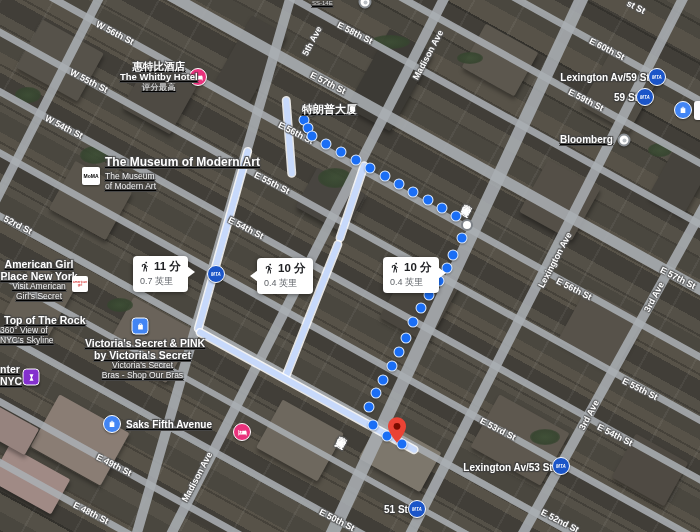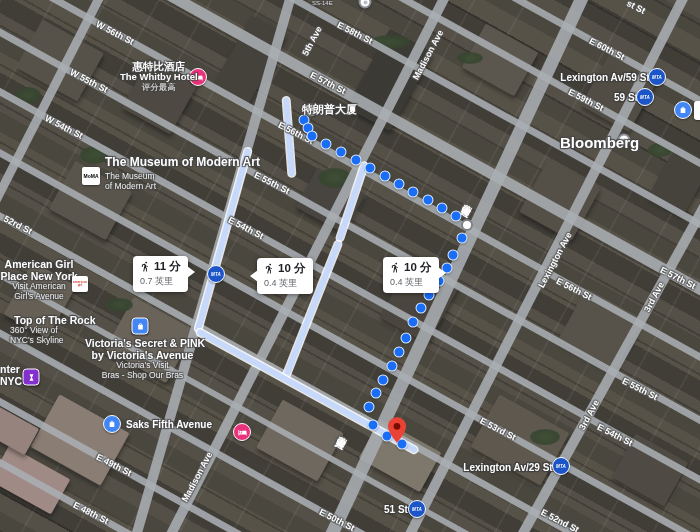--- a/index.html
+++ b/index.html
@@ -26,21 +26,21 @@
   .rdot{position:absolute;z-index:6;width:9px;height:9px;border-radius:50%;background:#1a6ef5;
     border:1.5px solid rgba(235,243,255,.95);transform:translate(-50%,-50%);box-shadow:0 1px 2px rgba(0,0,0,.3);}
   .waypoint{position:absolute;z-index:6;width:8px;height:8px;border-radius:50%;background:#fff;
     border:2px solid #7d8288;transform:translate(-50%,-50%);}
   .marker-dot{position:absolute;z-index:7;width:9px;height:9px;border-radius:50%;background:#fff;
     border:2px solid #8a8f94;transform:translate(-50%,-50%);box-shadow:0 1px 2px rgba(0,0,0,.4);}
   .marker-dot::after{content:"";position:absolute;left:2.5px;top:2.5px;width:4px;height:4px;border-radius:50%;background:#b9bec3;}
   .mta{position:absolute;z-index:7;width:16px;height:16px;border-radius:50%;background:#1b55c8;
     border:1px solid #fff;transform:translate(-50%,-50%);display:flex;align-items:center;justify-content:center;
     color:#fff;font-size:4.5px;font-weight:bold;font-style:italic;letter-spacing:.2px;box-shadow:0 1px 2px rgba(0,0,0,.4);}
-  .poi{position:absolute;z-index:8;}
+  .poi{position:absolute;z-index:8;text-decoration:underline;}
   .poi-txt{color:#fff;white-space:nowrap;line-height:1.15;
     text-shadow:-1px -1px 1px rgba(70,70,70,.95),1px -1px 1px rgba(70,70,70,.95),-1px 1px 1px rgba(70,70,70,.95),1px 1px 1px rgba(70,70,70,.95);}
   .poi-main{font-size:10.5px;font-weight:bold;}
   .poi-big{font-size:12px;font-weight:bold;}
   .poi-sub{font-size:8.5px;font-weight:normal;color:#f2f2f2;}
   .station-txt{font-size:10px;font-weight:bold;color:#fff;white-space:nowrap;position:absolute;z-index:7;
     transform:translate(-50%,-50%);
     text-shadow:-1px -1px 1px rgba(60,60,60,.95),1px -1px 1px rgba(60,60,60,.95),-1px 1px 1px rgba(60,60,60,.95),1px 1px 1px rgba(60,60,60,.95);}
   .icon-sq{position:absolute;z-index:7;width:15px;height:15px;border-radius:4px;border:1.5px solid #fff;
     transform:translate(-50%,-50%);display:flex;align-items:center;justify-content:center;box-shadow:0 1px 2px rgba(0,0,0,.4);}
@@ -80,66 +80,66 @@
     <div class="poi-txt poi-sub">of Modern Art</div>
   </div>
   <div class="logo-box" style="left:82px;top:167px;width:18px;height:18px;">
     <span style="font-size:5px;font-weight:bold;color:#000;">MoMA</span>
   </div>
 
   <div class="poi" style="left:0px;top:258px;width:78px;text-align:center;">
     <div class="poi-txt poi-main">American Girl</div>
     <div class="poi-txt poi-main">Place New York</div>
     <div class="poi-txt poi-sub">Visit American</div>
-    <div class="poi-txt poi-sub">Girl's Avenue</div>
+    <div class="poi-txt poi-sub">Girl's Secret</div>
   </div>
   <div class="logo-box" style="left:72px;top:276px;width:16px;height:16px;">
     <span style="font-size:3.5px;color:#c00;line-height:1;">american</span>
     <span style="font-size:3.5px;color:#c00;line-height:1;">girl</span>
   </div>
 
-  <div class="poi" style="left:0px;top:314px;padding-left:10px;">
+  <div class="poi" style="left:0px;top:314px;">
     <div class="poi-txt poi-main" style="margin-left:4px">Top of The Rock</div>
     <div class="poi-txt poi-sub">360° View of</div>
     <div class="poi-txt poi-sub">NYC's Skyline</div>
   </div>
 
   <div class="poi" style="left:0px;top:363px;">
     <div class="poi-txt poi-main">nter</div>
     <div class="poi-txt poi-main">NYC</div>
   </div>
   <div class="icon-sq" style="left:31px;top:377px;background:#8430ce;">
     <svg width="8" height="8" viewBox="0 0 24 24" fill="#fff">
         <path d="M6 2h12l-4.5 10L18 22H6l4.5-10L6 2z"></path>
       </svg>
   </div>
 
   <div class="poi" style="left:85px;top:337px;width:115px;text-align:center;">
     <div class="poi-txt poi-main">Victoria's Secret &amp; PINK</div>
-    <div class="poi-txt poi-main">by Victoria's Avenue</div>
-    <div class="poi-txt poi-sub">Victoria's Visit</div>
+    <div class="poi-txt poi-main">by Victoria's Secret</div>
+    <div class="poi-txt poi-sub">Victoria's Secret</div>
     <div class="poi-txt poi-sub">Bras - Shop Our Bras</div>
   </div>
   <div class="icon-sq" style="left:140px;top:326px;background:#4285f4;">
     <svg width="8" height="8" viewBox="0 0 24 24" fill="#fff">
         <path d="M16 7V6a4 4 0 0 0-8 0v1H5v14h14V7h-3zM10 6a2 2 0 0 1 4 0v1h-4V6z"></path>
       </svg>
   </div>
 
   <div class="poi" style="left:126px;top:419px;">
     <div class="poi-txt poi-main" style="font-size:10px">Saks Fifth Avenue</div>
   </div>
   <div class="icon-cir" style="left:112px;top:424px;background:#4285f4;">
     <svg width="8" height="8" viewBox="0 0 24 24" fill="#fff">
         <path d="M16 7V6a4 4 0 0 0-8 0v1H5v14h14V7h-3zM10 6a2 2 0 0 1 4 0v1h-4V6z"></path>
       </svg>
   </div>
 
   <div class="poi" style="left:560px;top:134px;">
-    <div class="poi-txt poi-main" style="font-size:15px">Bloomberg</div>
+    <div class="poi-txt poi-main" style="font-size:10px">Bloomberg</div>
   </div>
   <div class="marker-dot" style="left:624px;top:140px;"></div>
 
   <div class="poi" style="left:302px;top:103px;">
     <div class="poi-txt poi-main" style="font-size:11px">特朗普大厦</div>
   </div>
   <div class="marker-dot" style="left:311px;top:110px;"></div>
 
   <div class="poi" style="left:312px;top:0px;">
     <div class="poi-txt" style="font-size:6px;color:#ddd;">SS-14E</div>
@@ -273,21 +273,21 @@
     <div class="rdot" style="left: 376px; top: 393px;"></div>
     <div class="rdot" style="left: 369px; top: 407px;"></div>
     <div class="rdot" style="left: 373px; top: 425px;"></div>
     <div class="rdot" style="left: 387px; top: 436px;"></div>
     <div class="rdot" style="left: 402px; top: 444px;"></div>
     <div class="waypoint" style="left: 467px; top: 225px;"></div>
     <div class="station-txt" style="left: 605px; top: 77px;">Lexington Av/59 St</div>
     <div class="mta" style="left: 657px; top: 77px;">MTA</div>
     <div class="station-txt" style="left: 626px; top: 97px;">59 St</div>
     <div class="mta" style="left: 645px; top: 97px;">MTA</div>
-    <div class="station-txt" style="left: 508px; top: 467px;">Lexington Av/29 St</div>
+    <div class="station-txt" style="left: 508px; top: 467px;">Lexington Av/53 St</div>
     <div class="mta" style="left: 561px; top: 466px;">MTA</div>
     <div class="station-txt" style="left: 396px; top: 509px;">51 St</div>
     <div class="mta" style="left: 417px; top: 509px;">MTA</div>
     <div class="mta" style="left: 216px; top: 274px;">MTA</div>
     <div class="bubble" style="left: 133px; top: 256px;">
       <div class="b-row">
         <svg width="11" height="11" viewBox="0 0 24 24" fill="#202124">
           <path d="M13.5 5.5c1.1 0 2-.9 2-2s-.9-2-2-2-2 .9-2 2 .9 2 2 2zM9.8 8.9 7 23h2.1l1.8-8 2.1 2v6h2v-7.5l-2.1-2 .6-3C12.8 12 14.8 13 17 13v-2c-1.9 0-3.5-1-4.3-2.4l-1-1.6c-.4-.6-1-1-1.7-1-.3 0-.5.1-.8.1L4 8.3V13h2V9.6l1.8-.7"></path>
         </svg>
         <span>11 分</span>

